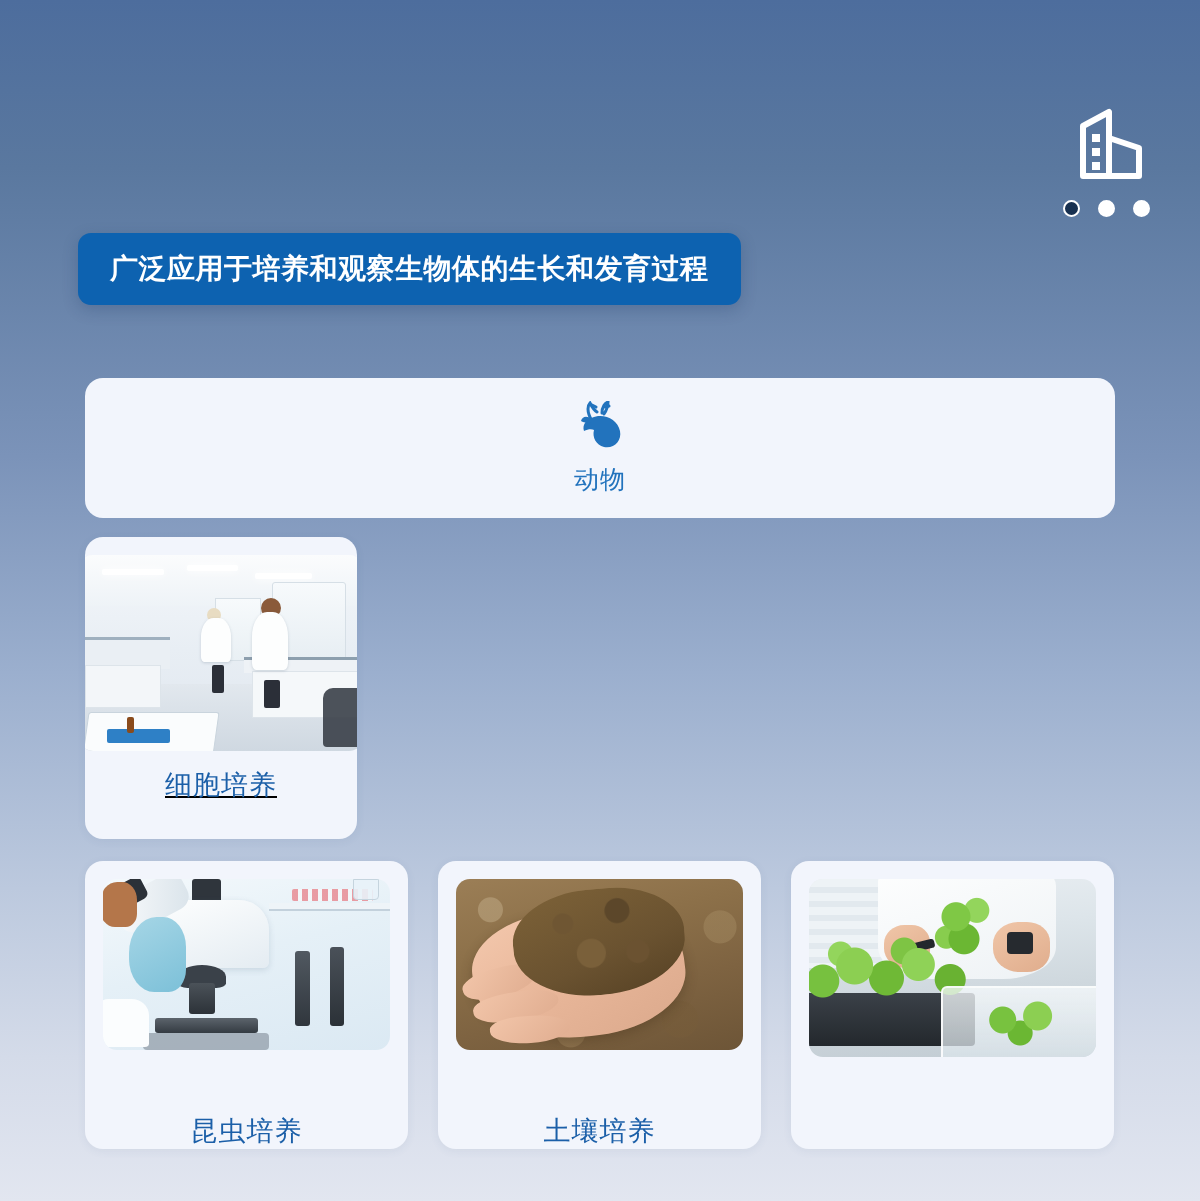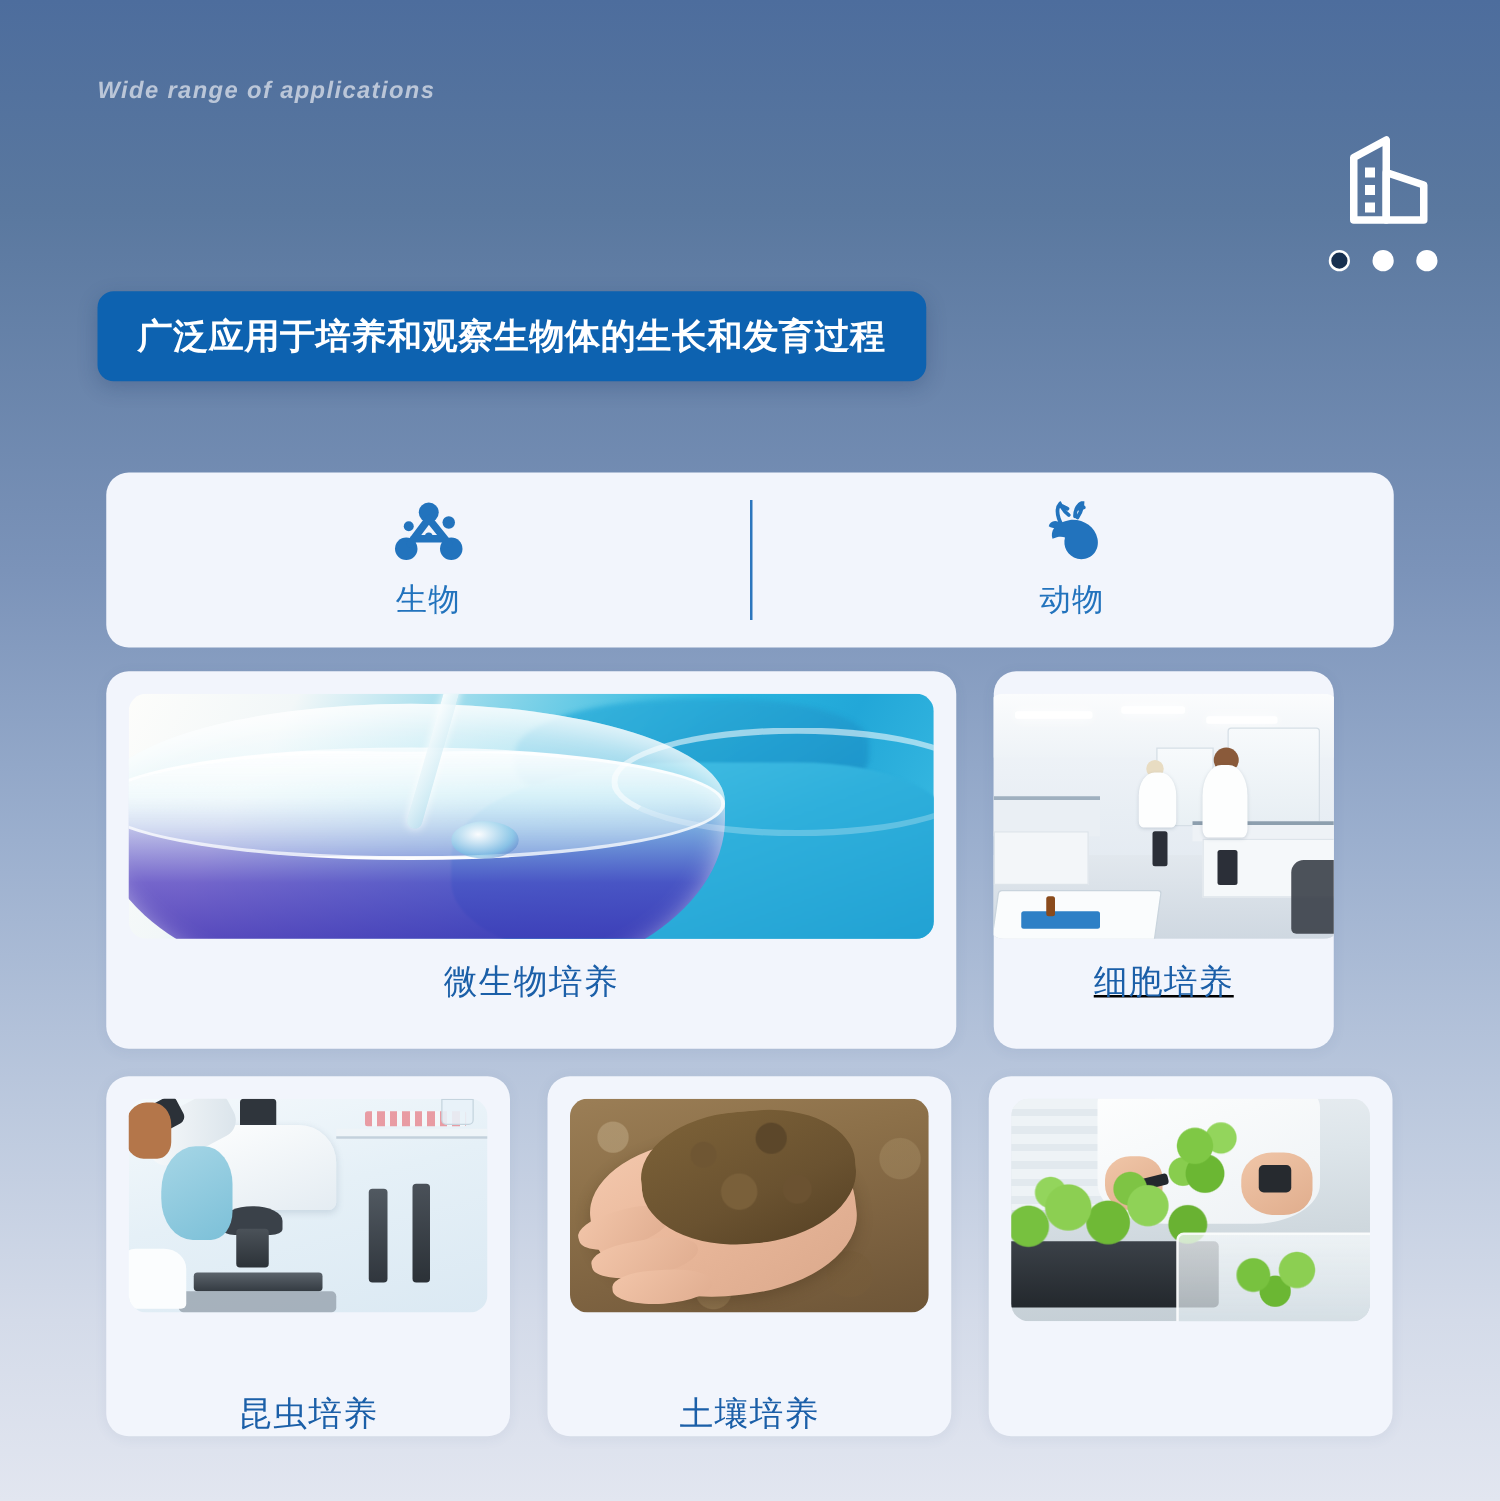--- a/index.html
+++ b/index.html
@@ -337,21 +337,20 @@
       radial-gradient(circle at 30% 40%, #78c23f 0 13px, transparent 14px),
       radial-gradient(circle at 62% 32%, #8ccf52 0 14px, transparent 15px),
       radial-gradient(circle at 46% 66%, #6bb733 0 12px, transparent 13px);
   }
   .p-plant .scissors { position:absolute; left:30%; top:36%; width:14%; height:5%; background:#23282d; border-radius:3px; transform: rotate(-14deg); }
 </style>
 </head>
 <body>
 
 <div class="header">
-  <div class="eyebrow">Wide range of applications</div>
 </div>
 
 <div class="brand-mark">
   <svg viewBox="0 0 66 72" width="66" height="72">
     <path d="M4 68 V18 L30 4 V68 Z" fill="none" stroke="#ffffff" stroke-width="6" stroke-linejoin="round"></path>
     <path d="M30 30 L60 40 V68 H30 Z" fill="none" stroke="#ffffff" stroke-width="6" stroke-linejoin="round"></path>
     <rect x="13" y="26" width="8" height="8" fill="#ffffff"></rect>
     <rect x="13" y="40" width="8" height="8" fill="#ffffff"></rect>
     <rect x="13" y="54" width="8" height="8" fill="#ffffff"></rect>
   </svg>
@@ -362,66 +361,38 @@
   <span class="dot"></span>
   <span class="dot"></span>
 </div>
 
 <div class="banner">
   <span class="banner-text">广泛应用于培养和观察生物体的生长和发育过程</span>
 </div>
 
 <div class="category-bar">
 
-  <div class="category">
-    <span class="cat-icon">
-      <svg viewBox="0 0 56 50" width="56" height="50">
-        <circle cx="28" cy="9" r="8" fill="#2273bd"></circle>
-        <circle cx="10" cy="38" r="9" fill="#2273bd"></circle>
-        <circle cx="46" cy="38" r="9" fill="#2273bd"></circle>
-        <circle cx="44" cy="17" r="5" fill="#2273bd"></circle>
-        <circle cx="12" cy="20" r="4" fill="#2273bd"></circle>
-        <path d="M28 14 L13 34 M28 14 L44 34 M16 30 L40 30" stroke="#2273bd" stroke-width="6" stroke-linecap="round"></path>
-        <circle cx="28" cy="28" r="3" fill="#2273bd"></circle>
-      </svg>
-    </span>
-    <span class="cat-label">生物</span>
-  </div>
 
 
   <div class="category">
     <span class="cat-icon">
       <svg viewBox="0 0 56 50" width="56" height="50">
         <path d="M20 20 C14 10 16 4 18 2 C20 6 22 9 25 11" stroke="#2273bd" stroke-width="3" fill="none" stroke-linecap="round"></path>
         <path d="M30 12 C30 6 33 2 36 1 C36 6 34 10 32 13" stroke="#2273bd" stroke-width="3" fill="none" stroke-linecap="round"></path>
         <path d="M24 6 L20 4 M33 6 L37 5" stroke="#2273bd" stroke-width="3" stroke-linecap="round"></path>
         <path d="M22 16 C14 18 10 24 12 30 C16 28 20 28 22 29 C20 36 24 44 32 46 C42 48 50 40 48 30 C46 20 36 14 26 15 Z" fill="#2273bd"></path>
         <path d="M20 18 C14 14 10 16 9 20 C12 22 16 22 20 21 Z" fill="#2273bd"></path>
       </svg>
     </span>
     <span class="cat-label">动物</span>
   </div>
 </div>
 
 <div class="row row-1">
 
-  <div class="card card-wide">
-    <div class="card-photo">
-      <div class="photo p-petri">
-        <div class="glove2"></div>
-        <div class="glove"></div>
-        <div class="dish"></div>
-        <div class="dish-rim"></div>
-        <div class="rim-right"></div>
-        <div class="pipette"></div>
-        <div class="drop"></div>
-      </div>
-    </div>
-    <div class="card-label">微生物培养</div>
-  </div>
 
   <div class="card card-narrow">
     <div class="card-photo">
       <div class="photo p-lab">
         <div class="ceiling"></div>
         <div class="lightbar" style="left:8%;top:7%;width:22%;"></div>
         <div class="lightbar" style="left:38%;top:5%;width:18%;"></div>
         <div class="lightbar" style="left:62%;top:9%;width:20%;"></div>
         <div class="floor"></div>
         <div class="hood"></div>

